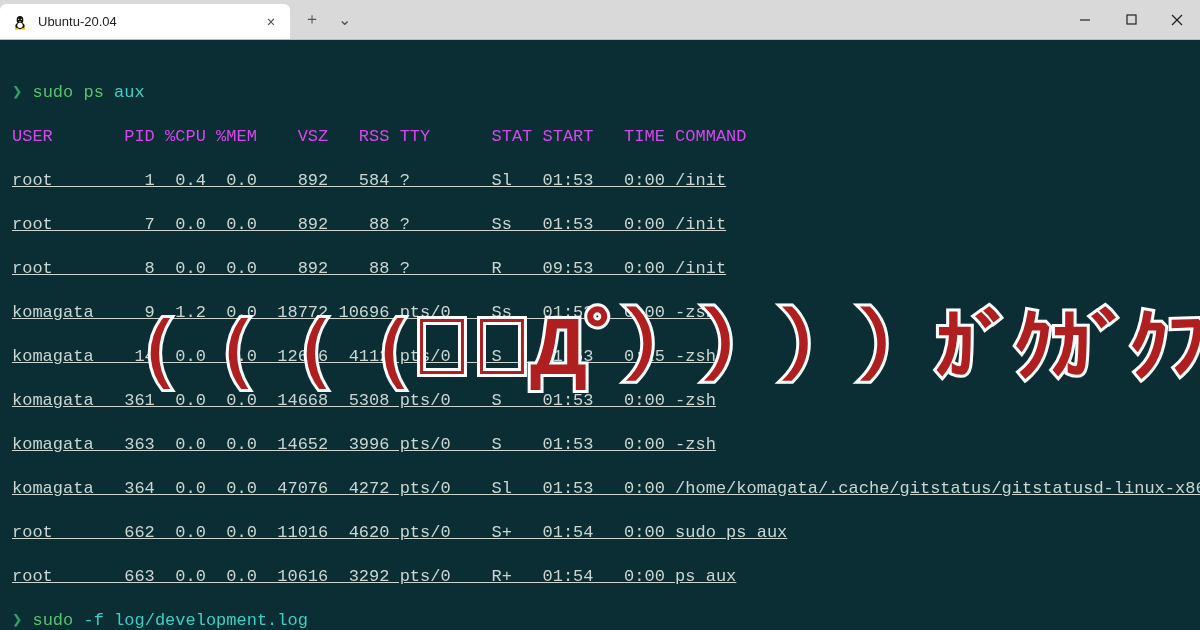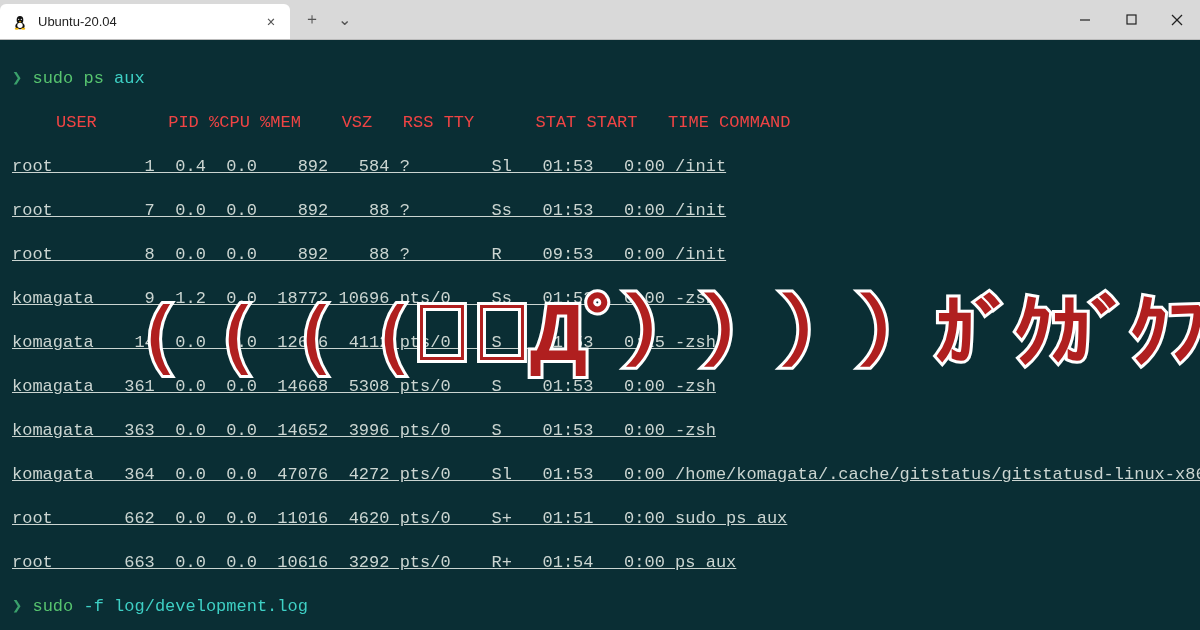--- a/index.html
+++ b/index.html
@@ -1,31 +1,31 @@
 <!DOCTYPE html>
 <html><head>
 <meta charset="utf-8">
 <style>
   * { margin: 0; padding: 0; box-sizing: border-box; }
   html, body { width: 1200px; height: 630px; overflow: hidden; font-family: "Consolas", "Courier New", monospace; }
-  .window { width: 1200px; height: 630px; display: flex; flex-direction: column; background: #0a2e34; }
+  .window { width: 1200px; height: 630px; display: flex; flex-direction: column; background: #0a2e34; gap: 14px; }
   .titlebar { height: 40px; background: #d9d9d9; display: flex; align-items: stretch; border-bottom: 1px solid #bbb; }
   .tab { width: 290px; background: #ffffff; display: flex; align-items: center; padding: 0 12px; gap: 10px; border-top-left-radius: 6px; border-top-right-radius: 6px; margin-top: 4px; position: relative; }
   .tab .favicon { width: 16px; height: 16px; display: flex; align-items: center; justify-content: center; }
   .tab .title { flex: 1; font-family: "Segoe UI", sans-serif; font-size: 13px; color: #222; }
   .tab .close { width: 14px; height: 14px; display: flex; align-items: center; justify-content: center; color: #555; font-size: 14px; }
   .tabbar-right { display: flex; align-items: center; padding-left: 14px; gap: 18px; color: #555; }
   .tabbar-right .plus, .tabbar-right .chev { font-size: 16px; font-family: "Segoe UI", sans-serif; }
   .win-controls { margin-left: auto; display: flex; }
   .win-controls div { width: 46px; display: flex; align-items: center; justify-content: center; font-family: "Segoe UI", sans-serif; color: #222; }
   .terminal { flex: 1; background: #0a2e34; padding: 6px 20px 0 12px; color: #c7d4cf; font-size: 17px; line-height: 22px; white-space: pre; overflow: hidden; position: relative; }
   .prompt-sym { color: #3aa06b; }
   .cmd-green { color: #57c46f; }
   .cmd-teal  { color: #3ed0c5; }
-  .ps-header { color: #ef4444; margin-left: 44px; }
+  .ps-header { color: #d946ef; }
   .ps-row { color: #CBD5D1; text-decoration: underline; }
   .overlay-text {
     position: absolute;
     top: 282px;
     left: 100px;
     font-family: "Meiryo", "MS PGothic", sans-serif;
     font-weight: 900;
     font-size: 80px;
     letter-spacing: -2px;
     color: #b01f1f;
@@ -84,21 +84,21 @@
 <div><span class="prompt-sym">❯</span> <span class="cmd-green">sudo</span> <span class="cmd-green">ps</span> <span class="cmd-teal">aux</span></div>
 <div class="ps-header">USER       PID %CPU %MEM    VSZ   RSS TTY      STAT START   TIME COMMAND</div>
 <div class="ps-row">root         1  0.4  0.0    892   584 ?        Sl   01:53   0:00 /init</div>
 <div class="ps-row">root         7  0.0  0.0    892    88 ?        Ss   01:53   0:00 /init</div>
 <div class="ps-row">root         8  0.0  0.0    892    88 ?        R    09:53   0:00 /init</div>
 <div class="ps-row">komagata     9  1.2  0.0  18772 10696 pts/0    Ss   01:53   0:00 -zsh</div>
 <div class="ps-row">komagata    14  0.0  0.0  12636  4112 pts/0    S    01:53   0:25 -zsh</div>
 <div class="ps-row">komagata   361  0.0  0.0  14668  5308 pts/0    S    01:53   0:00 -zsh</div>
 <div class="ps-row">komagata   363  0.0  0.0  14652  3996 pts/0    S    01:53   0:00 -zsh</div>
 <div class="ps-row">komagata   364  0.0  0.0  47076  4272 pts/0    Sl   01:53   0:00 /home/komagata/.cache/gitstatus/gitstatusd-linux-x86_64</div>
-<div class="ps-row">root       662  0.0  0.0  11016  4620 pts/0    S+   01:51   0:00 sudo ps aux</div>
+<div class="ps-row">root       662  0.0  0.0  11016  4620 pts/0    S+   01:54   0:00 sudo ps aux</div>
 <div class="ps-row">root       663  0.0  0.0  10616  3292 pts/0    R+   01:54   0:00 ps aux</div>
 <div><span class="prompt-sym">❯</span> <span class="cmd-green">sudo</span> <span class="cmd-teal">-f</span> <span class="cmd-teal">log/development.log</span></div>
 
 
 
 
 
 
 
 

